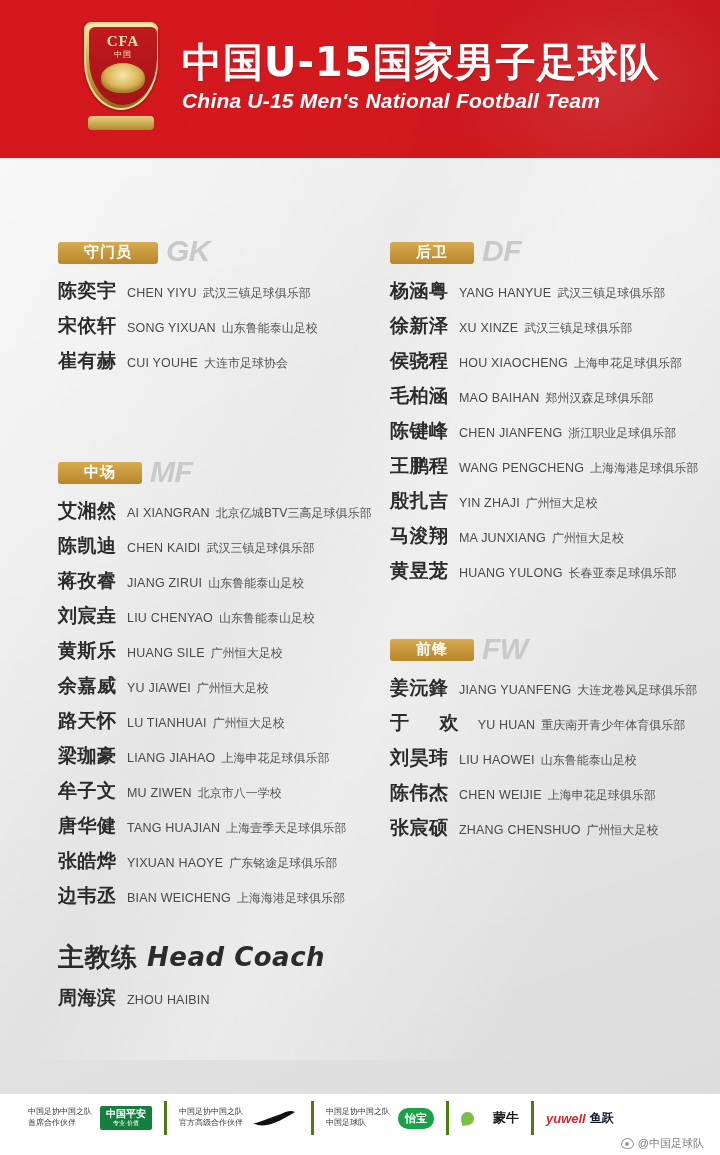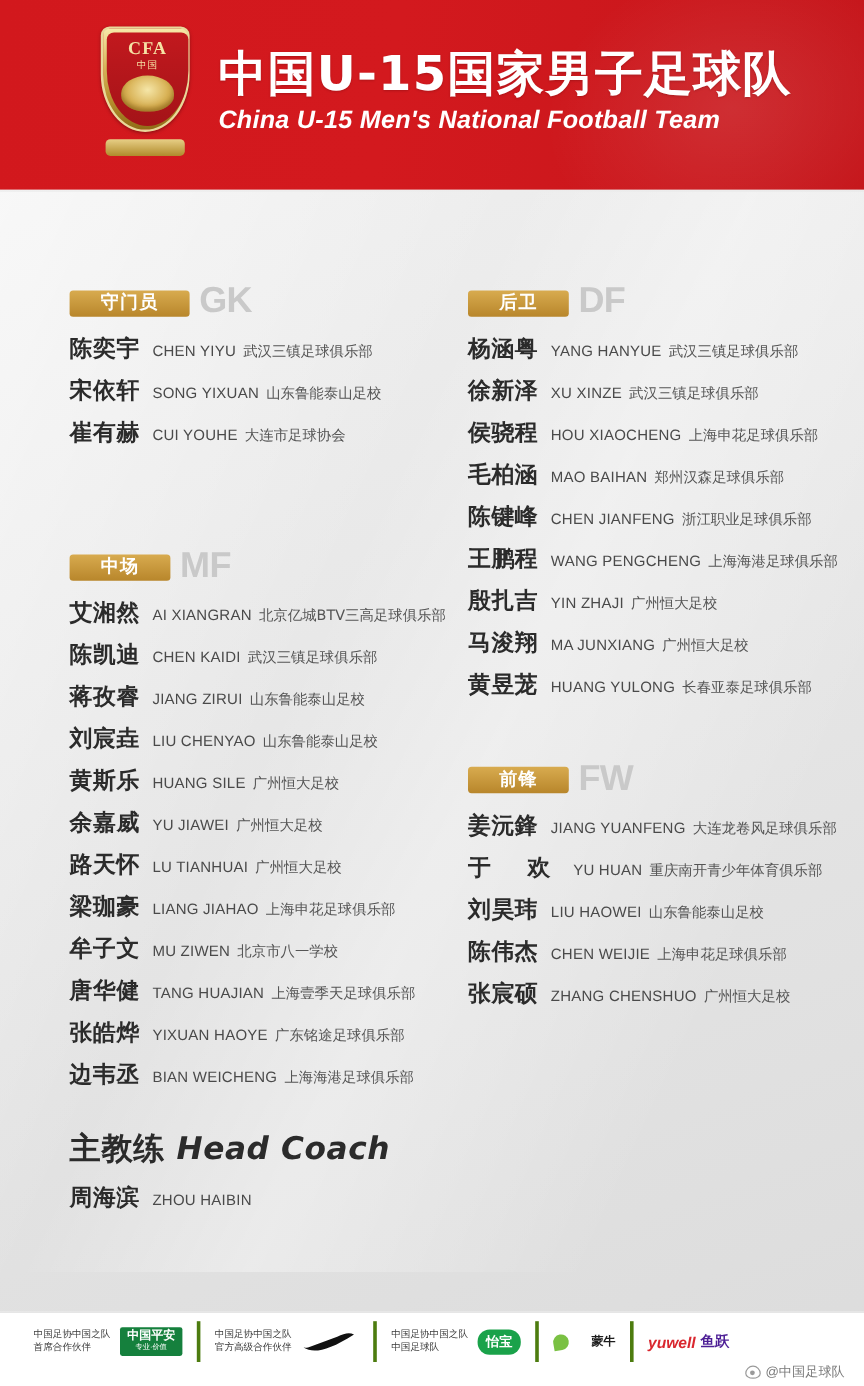--- a/index.html
+++ b/index.html
@@ -142,20 +142,21 @@
     font-weight: 700;
     padding: 3px 26px 4px;
     border-radius: 3px;
     letter-spacing: 1px;
     line-height: 1;
     font-family: "DejaVu Sans", sans-serif;
   }
   .tag-en {
     font-size: 30px;
     font-weight: 700;
+    font-style: italic;
     color: #c9c9c9;
     line-height: 0.85;
     letter-spacing: -0.5px;
   }
 
   .player {
     display: flex;
     align-items: baseline;
     margin-bottom: 9px;
     white-space: nowrap;
@@ -239,24 +240,24 @@
   .logo-pingan .l2 { font-size: 6px; line-height: 1.2; margin-top: 1px; }
   .logo-yibao {
     background: #1aa24a; color: #fff; font-size: 11px; font-weight: 700;
     padding: 3px 7px; border-radius: 10px;
   }
   .logo-mengniu { display: flex; align-items: center; gap: 3px; }
   .logo-mengniu .mark {
     width: 13px; height: 13px; background: #7ac143; border-radius: 50% 50% 50% 0;
     transform: rotate(-10deg);
   }
-  .logo-mengniu .txt { font-size: 10px; font-weight: 700; color: #1d1d1d; padding-left: 16px; }
+  .logo-mengniu .txt { font-size: 13px; font-weight: 700; color: #1d1d1d; padding-left: 16px; }
   .logo-yuwell { display: flex; align-items: center; gap: 4px; }
   .logo-yuwell .en { font-size: 13px; font-weight: 700; color: #d9272e; font-style: italic; }
-  .logo-yuwell .cn { font-size: 12px; font-weight: 700; color: #4c1d95; }
+  .logo-yuwell .cn { font-size: 12px; font-weight: 700; color: #0f172a; }
 
   .weibo {
     position: absolute;
     right: 16px;
     bottom: 4px;
     display: flex;
     align-items: center;
     gap: 4px;
     font-size: 11px;
     color: #7a7a7a;

